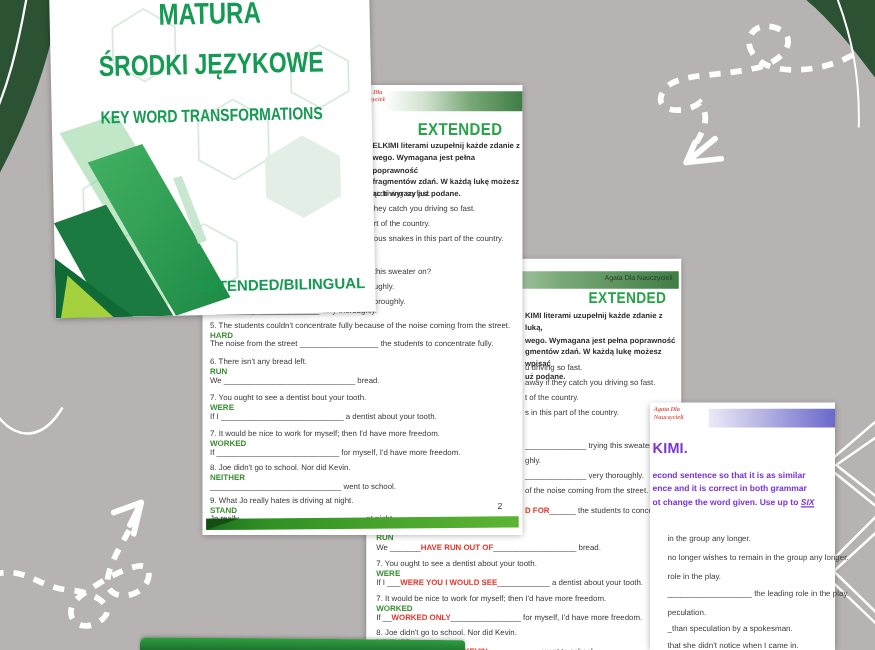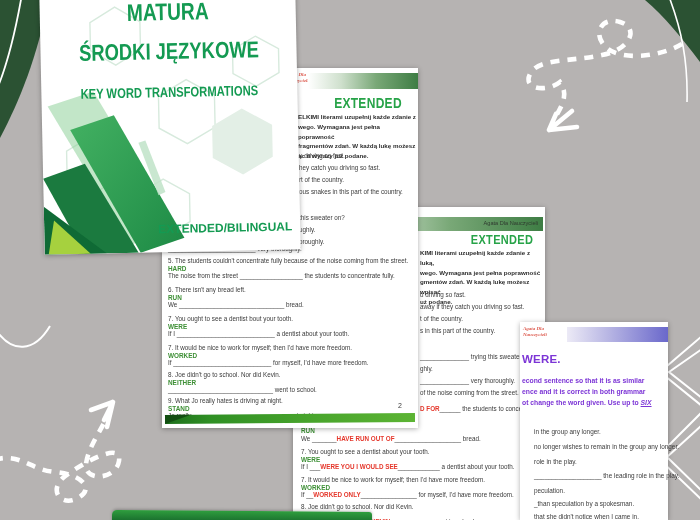--- a/index.html
+++ b/index.html
@@ -103,21 +103,21 @@
       <span><span>___</span><span class="red">NEITHER JOE NOR KEVIN</span><span>____________ went to school.</span></span>
     </div>
   </div>
 
   <div class="page" style="left:520px;top:322px;width:148px;height:198px;z-index:3;">
     <div class="logo" style="left:3px;top:4px;">
       <span style="display:block">Agata Dla</span>
       <span style="display:block">Nauczycieli</span>
     </div>
     <div class="purplebar" style="left:47px;top:5px;width:101px;height:15px;"></div>
-    <div class="t" style="left:2px;top:31px;font-size:11.5px;font-weight:bold;color:#7c35d6;letter-spacing:.2px;">WERE.</div>
+    <div class="t" style="left:2px;top:31px;font-size:11.5px;font-weight:bold;color:#7c35d6;letter-spacing:.2px;">KIMI.</div>
 
     <div class="pinstr" style="left:2px;top:53px;width:145px;">
       <span style="display:block">econd sentence so that it is as similar</span>
       <span style="display:block">ence and it is correct in both grammar</span>
       <span style="display:block"><span>ot change the word given. Use up to </span><span style="text-decoration:underline;font-style:italic;">SIX</span></span>
     </div>
 
     <div class="pitem" style="left:14px;top:106px;">in the group any longer.</div>
     <div class="pitem" style="left:14px;top:121px;">no longer wishes to remain in the group any longer.</div>
     <div class="pitem" style="left:14px;top:136px;">role in the play.</div>

